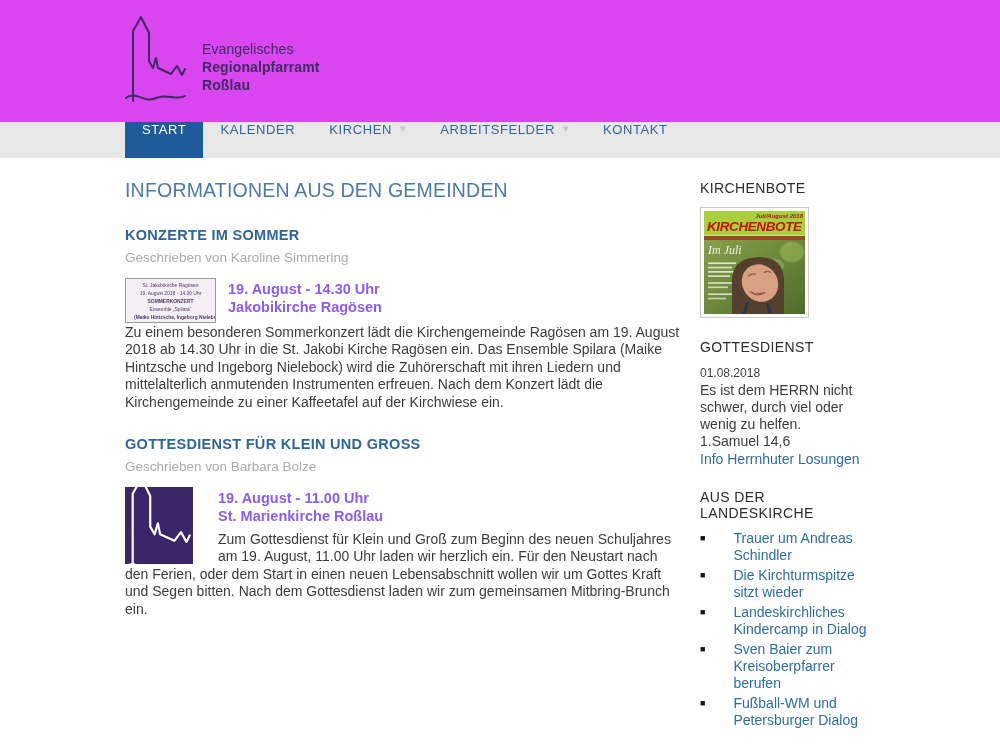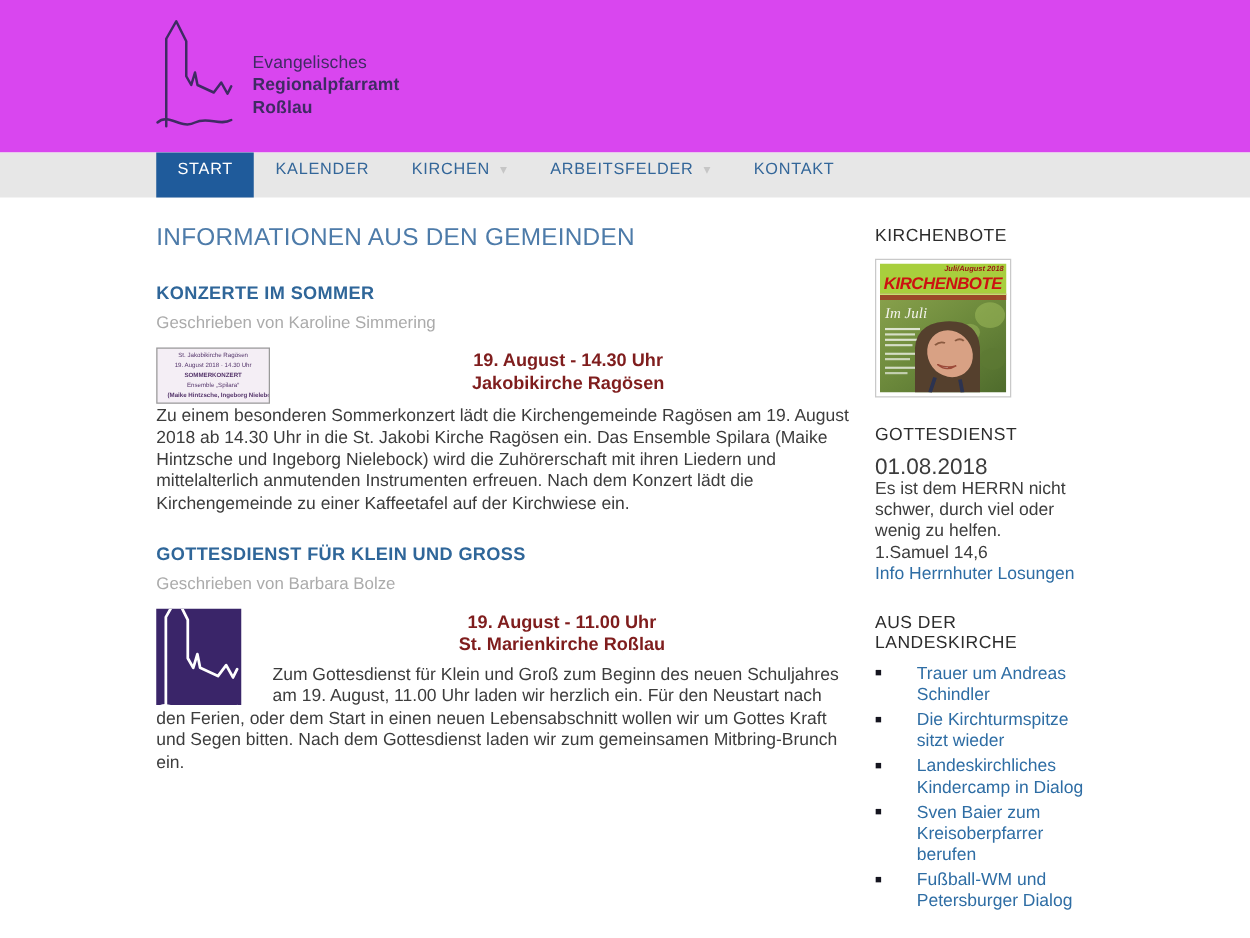--- a/index.html
+++ b/index.html
@@ -17,21 +17,21 @@
   .logo-wrap { position:absolute; left:124px; top:13px; display:flex; align-items:flex-start; cursor:pointer; }
   .logo-mark { width:64px; height:94px; }
   .logo-text { margin-left:14px; margin-top:27px; color:#3f2b63; font-size:14px; line-height:18px; letter-spacing:0.1px; }
   .logo-text .l1 { font-weight:400; }
   .logo-text .l2, .logo-text .l3 { font-weight:700; }
 
   
   .nav { position:absolute; top:122px; left:0; width:1000px; height:36px; background:#e7e7e7; }
   .nav-inner { margin-left:125px; display:flex; height:36px; align-items:stretch; }
   .nav-item {
-    display:flex; align-items:flex-end; padding:16px 17px;
+    display:flex; align-items:flex-start; padding:0 17px;
     font-size:13px; letter-spacing:0.6px; color:#336699;
     text-decoration:none; cursor:pointer; white-space:nowrap;
   }
   .nav-item.active { background:#1f5b9b; color:#ffffff; }
   .chev { font-size:11px; color:#c6c6c6; margin-left:8px; }
 
   
   .main { position:absolute; left:125px; top:158px; width:556px; }
   .page-title { margin-top:21px; font-size:19.5px; font-weight:400; color:#4d7ba9; letter-spacing:0.2px; }
 
@@ -43,21 +43,21 @@
 
   .flyer {
     float:left; width:91px; height:45px; border:1px solid #9a9a9a;
     background:#f4eef5; margin-right:12px;
     display:flex; flex-direction:column; justify-content:center; text-align:center;
     overflow:hidden; cursor:pointer;
   }
   .flyer-line { font-size:6px; line-height:8px; color:#55356b; transform:scale(0.82); white-space:nowrap; }
   .flyer-line.b { font-weight:700; }
 
-  .event-text { font-size:14.5px; font-weight:700; color:#7f1d1d; line-height:17.5px; padding-top:3px;text-align:center; }
+  .event-text { font-size:14.5px; font-weight:700; color:#8b5cf6; line-height:17.5px; padding-top:3px; }
 
   .body-text { font-size:14px; line-height:17.4px; color:#3c3c3c; margin-top:6px; }
   .body-text.cleared { clear:left; margin-top:8px; }
 
   .thumb2 {
     float:left; width:68px; height:77px; background:#3a2569;
     margin-right:25px; overflow:hidden; cursor:pointer;
   }
   .thumb2 svg { width:68px; height:77px; }
 
@@ -72,21 +72,21 @@
   .cover-issue { font-size:6px; font-weight:700; font-style:italic; color:#9b1313; text-align:right; line-height:7px; }
   .cover-title { font-size:13.5px; font-weight:700; font-style:italic; color:#cc1111; letter-spacing:-0.4px; line-height:14px; }
   .cover-strip { height:5px; background:#9a4a28; border-top:1px solid #c4e06e; }
   .cover-photo { position:relative; height:74px; }
   .cover-photo svg { display:block; width:100%; height:100%; }
   .im-juli {
     position:absolute; top:3px; left:4px; color:#f2f2ea;
     font-family:"Liberation Serif", serif; font-style:italic; font-size:12px;
   }
 
-  .tl-date { margin-top:10px; font-size:18px; line-height:17px; color:#3c3c3c; }
+  .tl-date { margin-top:10px; font-size:12px; line-height:17px; color:#3c3c3c; }
   .tl-verse { font-size:14px; line-height:17px; color:#3c3c3c; }
   .tl-ref { font-size:14px; line-height:17px; color:#3c3c3c; }
   .tl-link { font-size:14px; line-height:17px; color:#2e6da4; text-decoration:none; cursor:pointer; display:inline-block; }
 
   .lk-list { list-style:none; margin-top:9px; }
   .lk-item { display:flex; margin-bottom:3px; }
   .lk-bullet { color:#15151f; font-size:9px; line-height:17px; margin-right:8px; flex:0 0 auto; }
   .lk-link { font-size:14px; line-height:17px; color:#2e6da4; text-decoration:none; cursor:pointer;margin-left:20px; }
 </style>
 </head>

